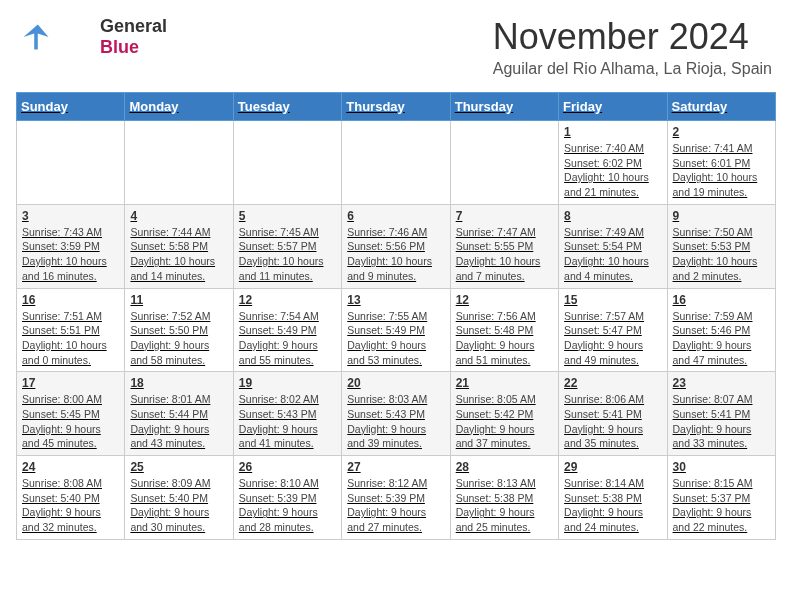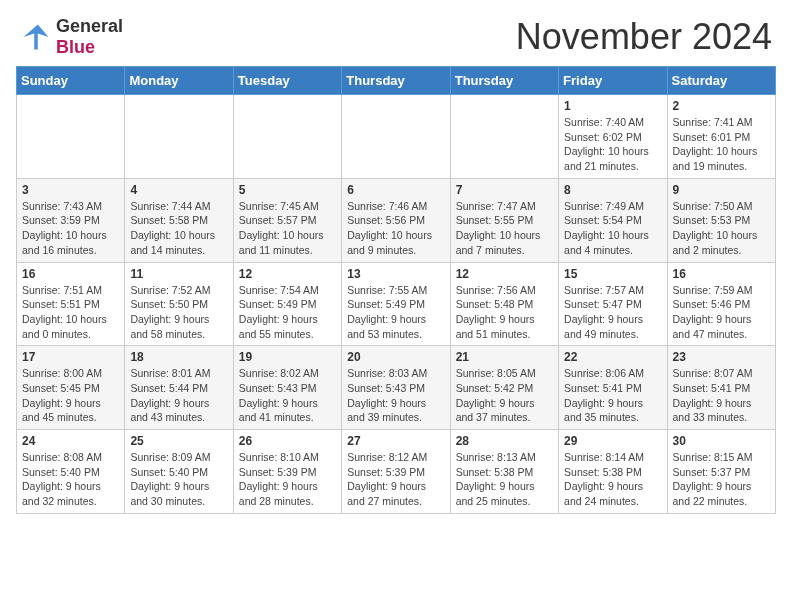--- a/index.html
+++ b/index.html
@@ -1,26 +1,26 @@
 <!DOCTYPE html>
 <html><head>
   <meta charset="utf-8">
   <style>
     * { box-sizing: border-box; margin: 0; padding: 0; }
     body { font-family: Arial, sans-serif; background: #fff; width: 792px; min-height: 612px; }
     .header { padding: 16px 20px 8px 20px; display: flex; align-items: flex-start; justify-content: space-between; }
-    .logo { display: flex; align-items: center; }
+    .logo { display: flex; align-items: center; gap: 44px; }
     .logo-text { display: flex; flex-direction: column; }
     .logo-general { font-size: 18px; font-weight: bold; color: #333; }
     .logo-blue { font-size: 18px; font-weight: bold; color: #be185d; }
     .logo-icon { width: 32px; height: 32px; margin-right: 4px; }
     .title-block { }
     .month-title { font-size: 36px; font-weight: normal; color: #333; }
     .location { font-size: 16px; color: #555; margin-top: 2px; }
-    .calendar { width: 100%; border-collapse: collapse; margin: 0 8px; width: calc(100% - 16px); margin-left: 8px; }
+    .calendar { width: 100%; border-collapse: collapse; margin: 6px 8px; width: calc(100% - 16px); margin-left: 8px; text-decoration: underline; }
     .calendar th { background: #3a7cc1; color: #fff; font-size: 13px; font-weight: bold; padding: 6px 4px; text-align: left; border: 1px solid #5a9cd1; }
     .calendar td { border: 1px solid #ccc; vertical-align: top; padding: 4px 5px; width: 14.28%; font-size: 11px; color: #333; background: #fff; min-height: 80px; }
     .calendar tr:nth-child(even) td { background: #f5f5f5; }
     .day-num { font-weight: bold; font-size: 12px; display: block; margin-bottom: 2px; }
     .day-info { font-size: 10.5px; line-height: 1.4; color: #444; }
     .empty { background: #f9f9f9; }
     .calendar-wrap { padding: 0 8px 8px 8px; }
   </style>
 </head>
 <body>
@@ -31,20 +31,21 @@
       <svg class="logo-icon" viewBox="0 0 36 36">
         <polygon points="20,4 32,18 20,14 20,32 16,32 16,14 4,18" fill="#4a90d9"></polygon>
       </svg>
       <div class="logo-text">
         <span class="logo-general">General</span>
         <span class="logo-blue">Blue</span>
       </div>
     </div>
     <div class="title-block">
       <div class="month-title">November 2024</div>
+      <div class="location">Aguilar del Rio Alhama, La Rioja, Spain</div>
     </div>
   </div>
   <div class="calendar-wrap">
     <table class="calendar">
       <thead>
         <tr>
             <th>Sunday</th>
             <th>Monday</th>
             <th>Tuesday</th>
             <th>Thursday</th>

